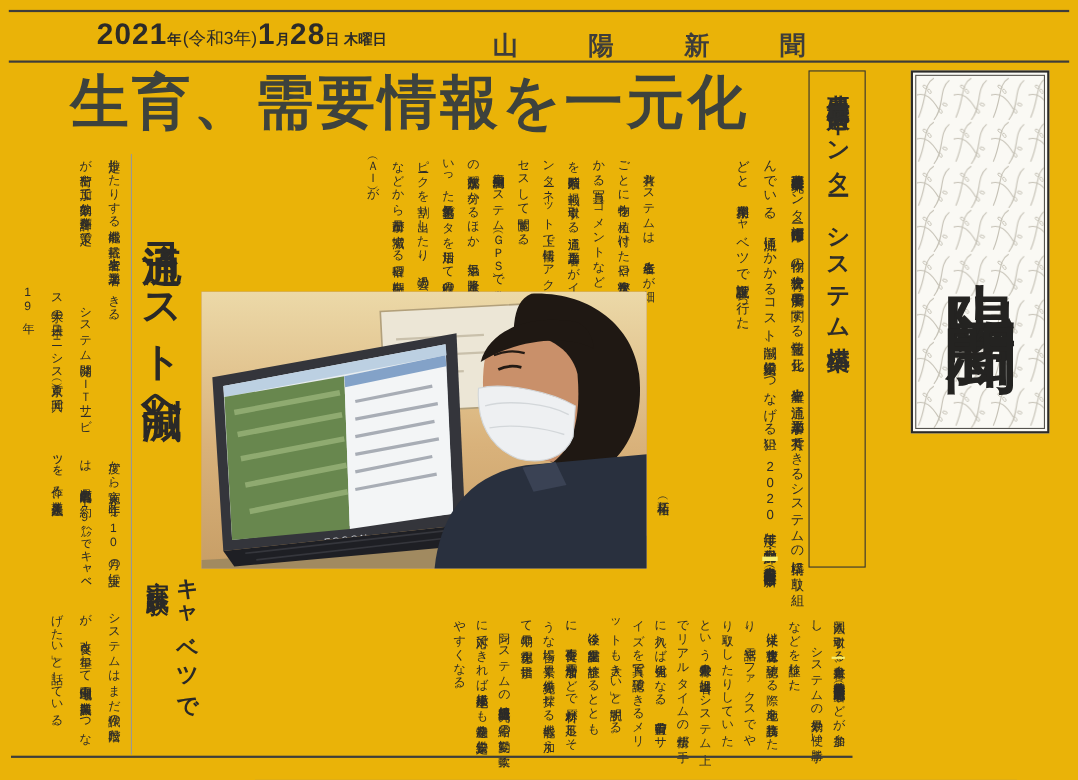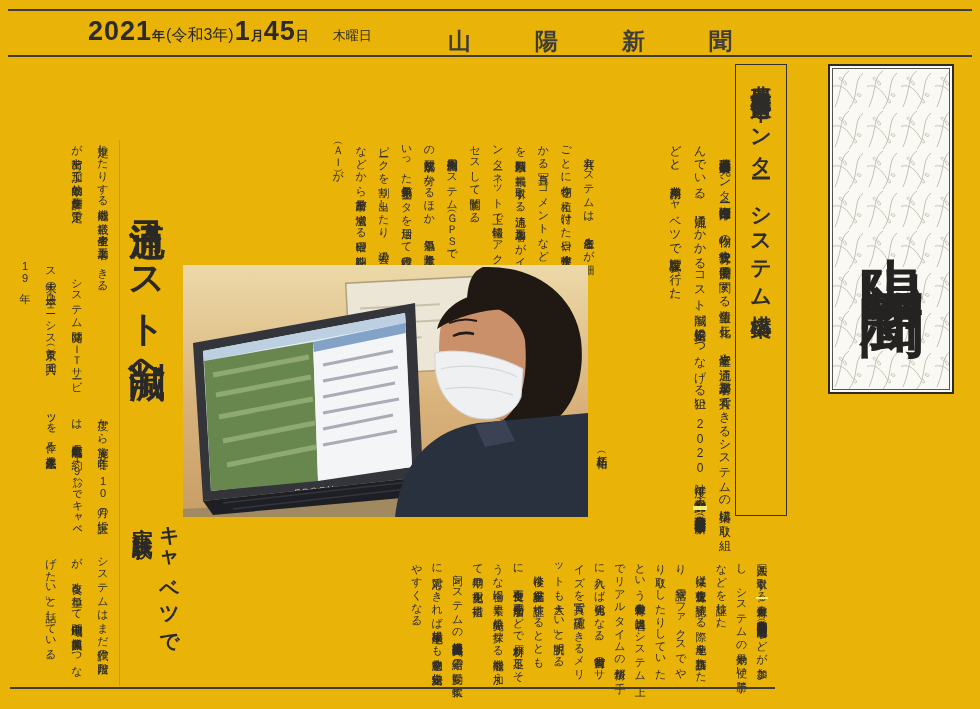--- a/index.html
+++ b/index.html
@@ -16,21 +16,21 @@
     writing-mode:vertical-rl;text-orientation:upright;
     white-space:pre-line;
     font-family:"Liberation Sans","DejaVu Sans",sans-serif;
   }
   mark{background:#f6ee73;color:inherit;padding:0;}
   
   #dateline{left:88px;top:16px;height:36px;display:flex;align-items:baseline;}
   #dateline .big{font-size:27px;font-weight:700;letter-spacing:1px;}
   #dateline .small{font-size:13px;font-weight:700;}
   #dateline .era{font-size:16px;font-weight:400;margin:0 1px;}
-  #dateline .weekday{font-size:13px;font-weight:400;margin-left:24px;}
+  #dateline .weekday{font-size:13px;font-weight:700;margin-left:4px;}
   #papername{
     left:448px;top:26px;font-family:"Liberation Serif","DejaVu Serif",serif;
     font-size:23px;font-weight:700;letter-spacing:64px;color:#3e3d3a;white-space:nowrap;
   }
   
   #main-headline{
     left:64px;top:60px;width:676px;height:68px;
     font-size:53px;font-weight:900;letter-spacing:3px;color:#3d423d;
     line-height:68px;white-space:nowrap;
   }
@@ -99,26 +99,27 @@
 
   <div class="abs rule" id="rule-top"></div>
   <div class="abs rule" id="rule-mid"></div>
 
   <div class="abs" id="dateline">
     <span class="big">2021</span>
       <span class="small">年</span>
       <span class="era">(令和3年)</span>
       <span class="big">1</span>
       <span class="small">月</span>
-      <span class="big">45</span>
+      <span class="big">28</span>
       <span class="small">日</span>
       <span class="weekday">木曜日</span>
   </div>
   <div class="abs" id="papername">山陽新聞</div>
 
+  <div class="abs" id="main-headline">生育、需要情報を一元化</div>
 
   <div class="abs" id="subheadline-box">
     <div class="vtext">農研機構西日本センター　システム構築</div>
   </div>
 
   <div class="abs" id="masthead">
     <div id="masthead-inner">
       <svg width="120" height="324" viewBox="0 0 120 324" style="position:absolute;left:0;top:0;">
         <defs>
           <pattern id="rice" width="34" height="40" patternUnits="userSpaceOnUse">

